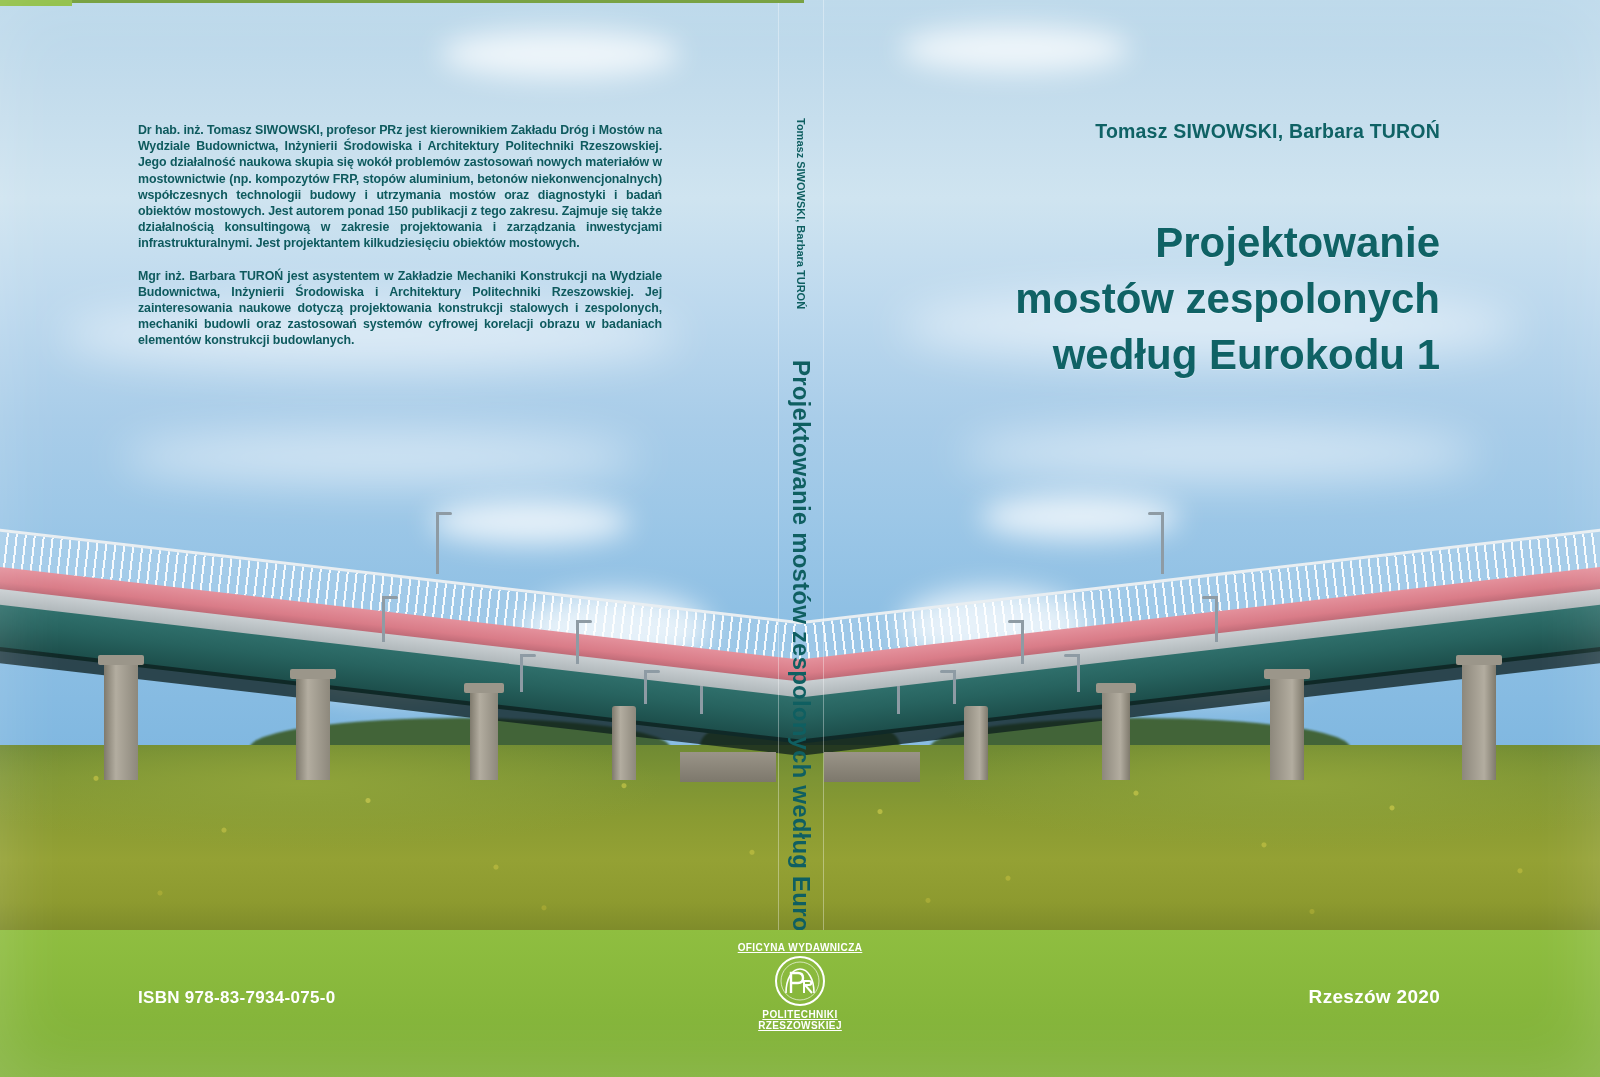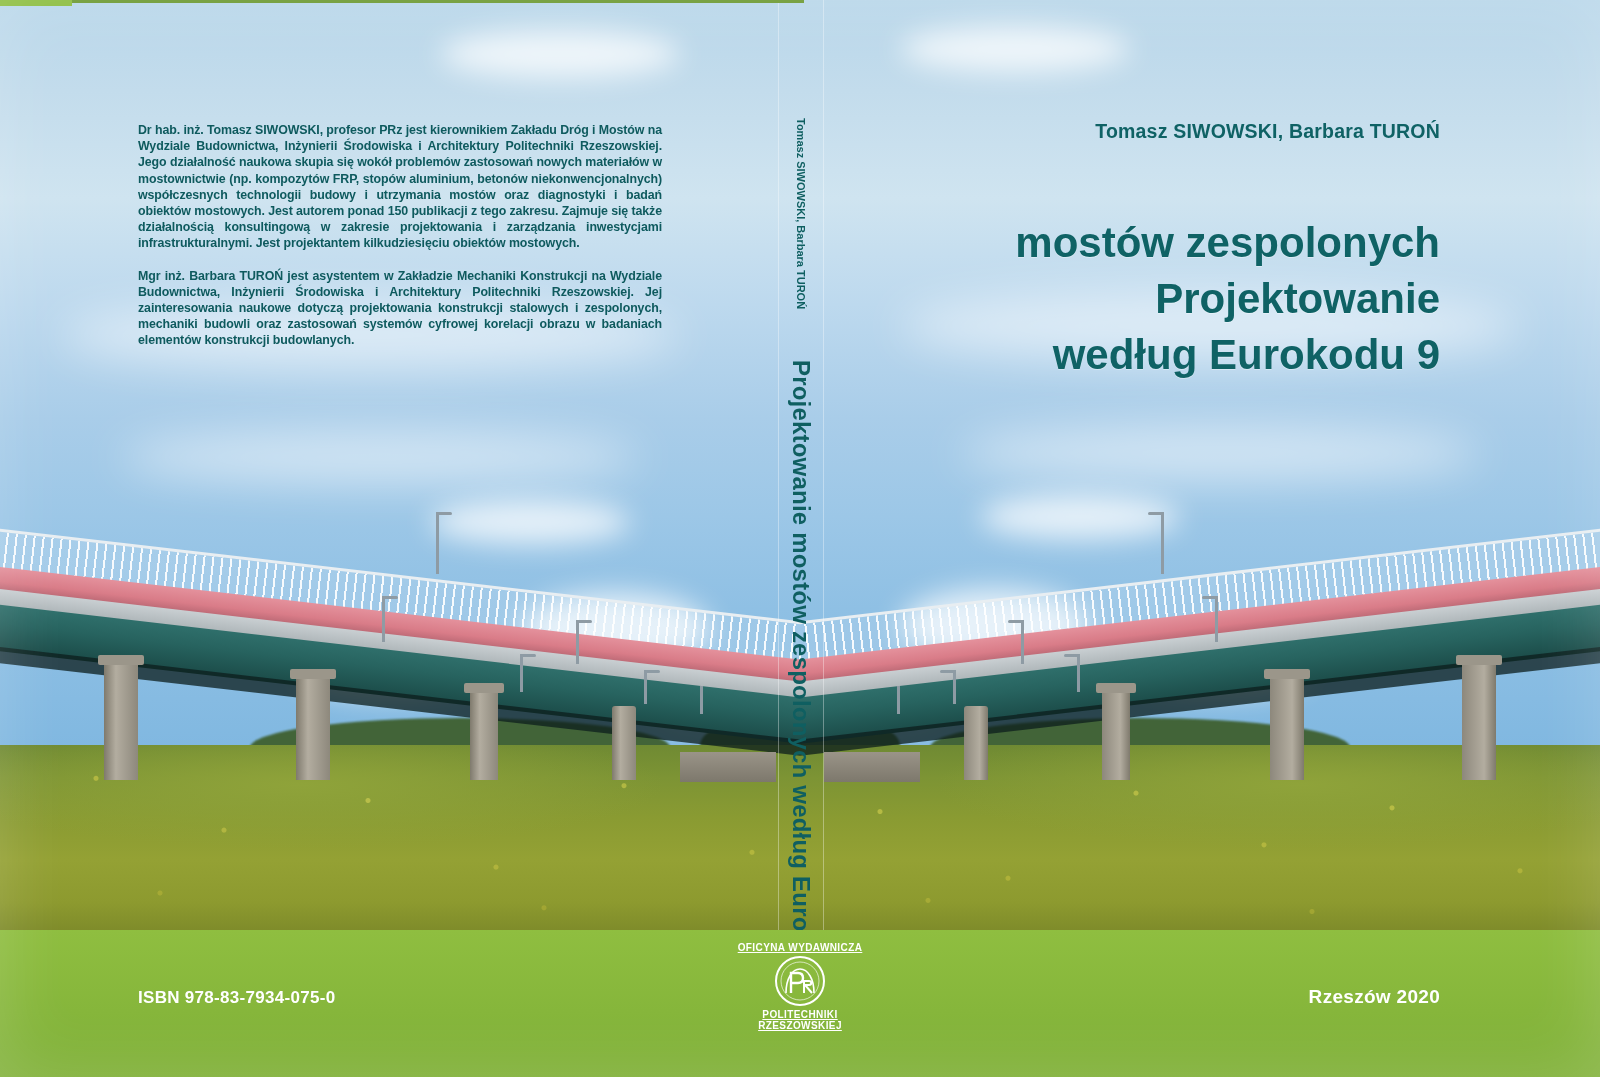--- a/index.html
+++ b/index.html
@@ -428,23 +428,23 @@
     <div class="spine-line" style="left:45px;"></div>
     <div class="spine-text-wrap">
       <span class="spine-authors" style="top:118px;">Tomasz SIWOWSKI, Barbara TUROŃ</span>
       <span class="spine-title" style="top:360px;">Projektowanie mostów zespolonych według Eurokodu 4</span>
     </div>
   </div>
 
   <div class="front-authors">Tomasz SIWOWSKI, Barbara TUROŃ</div>
 
   <div class="front-title">
+    <div class="tl">Projektowanie</div>
     <div class="tl">mostów zespolonych</div>
-    <div class="tl">Projektowanie</div>
-    <div class="tl">według Eurokodu 9</div>
+    <div class="tl">według Eurokodu 1</div>
   </div>
 
   <div class="green-band"></div>
 
   <div class="isbn">ISBN 978-83-7934-075-0</div>
   <div class="place-year">Rzeszów 2020</div>
 
   <div class="publisher-logo">
     <div class="logo-caption-top">OFICYNA  WYDAWNICZA</div>
     <div class="logo-mark">

